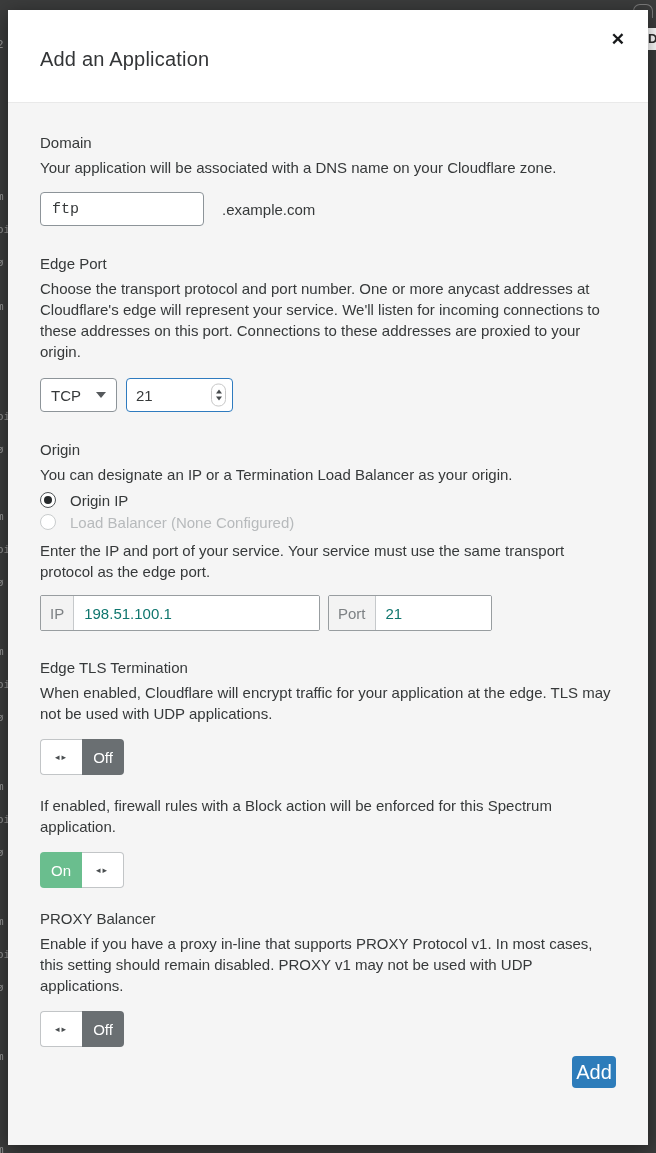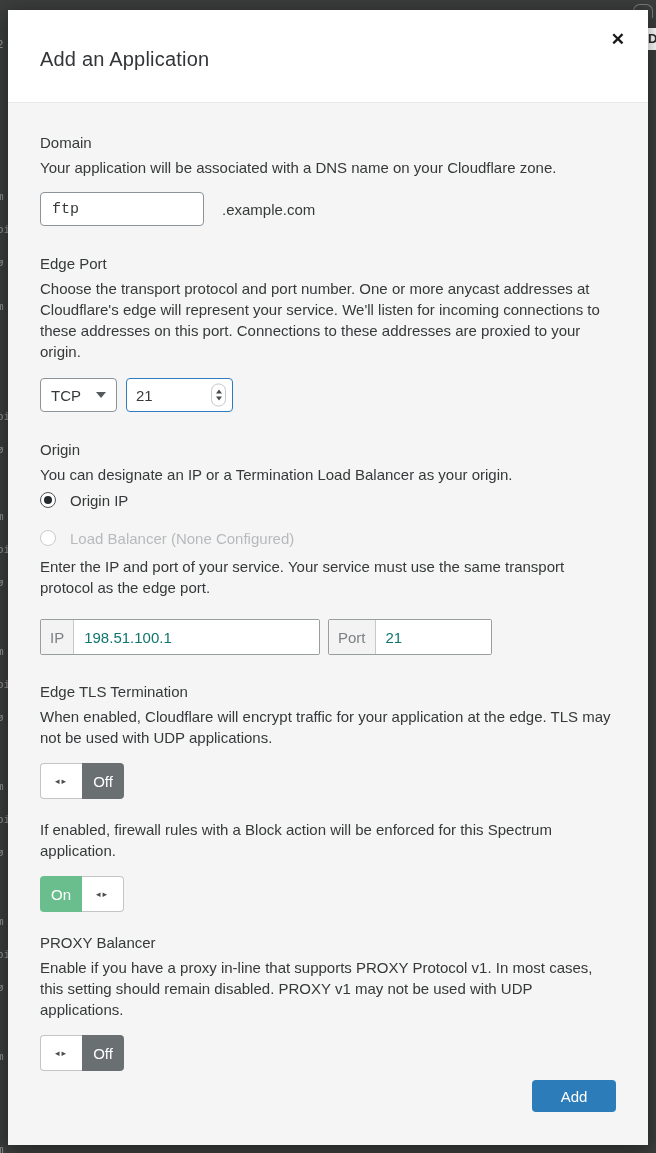--- a/index.html
+++ b/index.html
@@ -48,29 +48,29 @@
                 font-size:15px; color:#36393a; background:transparent; }
   .stepper { position:absolute; right:6px; top:50%; transform:translateY(-50%); width:15px; height:23px;
              border:1px solid #c8c8c8; border-radius:7px; background:#fff; display:flex; flex-direction:column;
              align-items:center; justify-content:center; gap:3px; cursor:pointer; }
   .tri-up { width:0; height:0; border-left:3px solid transparent; border-right:3px solid transparent;
             border-bottom:4px solid #474b4d; }
   .tri-down { width:0; height:0; border-left:3px solid transparent; border-right:3px solid transparent;
               border-top:4px solid #474b4d; }
   
   .radio-row { display:flex; align-items:center; margin-top:4px; height:22px; cursor:pointer; }
-  .radio-row + .radio-row { margin-top:16px; }
+  .radio-row + .radio-row { margin-top:0; }
   .radio-outer { width:16px; height:16px; border-radius:50%; background:#fff; border:1px solid #4f5356;
                  display:flex; align-items:center; justify-content:center; flex:0 0 auto; }
   .radio-dot { width:8px; height:8px; border-radius:50%; background:#26292b; }
   .radio-label { margin-left:14px; font-size:15px; color:#36393a; }
   .radio-row.disabled .radio-outer { border-color:#c9cccd; }
   .radio-row.disabled .radio-label { color:#b7babc; }
   
-  .origin-inputs-row { margin-top:21px; display:flex; }
+  .origin-inputs-row { margin-top:13px; display:flex; }
   .addon-group { display:flex; height:36px; background:#fff; border:1px solid #989da0; border-radius:2px; overflow:hidden; }
   .addon-label { display:flex; align-items:center; padding:0 9px; background:#f3f3f3;
                  border-right:1px solid #c6c9cb; color:#7d8184; font-size:15px; }
   .addon-input { border:none; outline:none; flex:1; min-width:0; padding:0 10px;
                  font-family:"Liberation Sans",sans-serif; font-size:15px; color:#0f766e; }
   .ip-group { width:280px; }
   .portg-group { width:164px; margin-left:8px; }
   
   .toggle { display:flex; width:84px; height:36px; margin-top:15px; cursor:pointer; }
   .toggle-handle { width:42px; background:#fff; border:1px solid #c2c5c7;
@@ -83,22 +83,22 @@
   .toggle.on .toggle-handle { border-radius:0 4px 4px 0; border-left:none; }
   .handle-icon { font-size:9px; color:#4a4e50; letter-spacing:2px; line-height:1; }
   
   .sec-edgeport { margin-top:28px; }
   .sec-origin { margin-top:28px; }
   .sec-tls { margin-top:27px; }
   .sec-fw { margin-top:20px; }
   .sec-proxy { margin-top:21px; }
   
   .footer-row { display:flex; justify-content:flex-end; margin-top:9px; }
-  .add-btn { width:84px; height:32px; background:#2d7cba; border:none; border-radius:4px;
-             color:#fff; font-family:"Liberation Sans",sans-serif; font-size:15px; cursor:pointer; }
+  .add-btn { width:44px; height:32px; background:#2d7cba; border:none; border-radius:4px;
+             color:#fff; font-family:"Liberation Sans",sans-serif; font-size:20px; cursor:pointer; }
 </style>
 </head>
 <body>
 
 <div class="stage">
 
   <div class="bg-left-strip" id="bg-left-strip">
       <span class="bg-frag" style="top: 38px;">2</span>
       <span class="bg-frag" style="top: 190px;">m</span>
       <span class="bg-frag" style="top: 223px;">oi</span>

